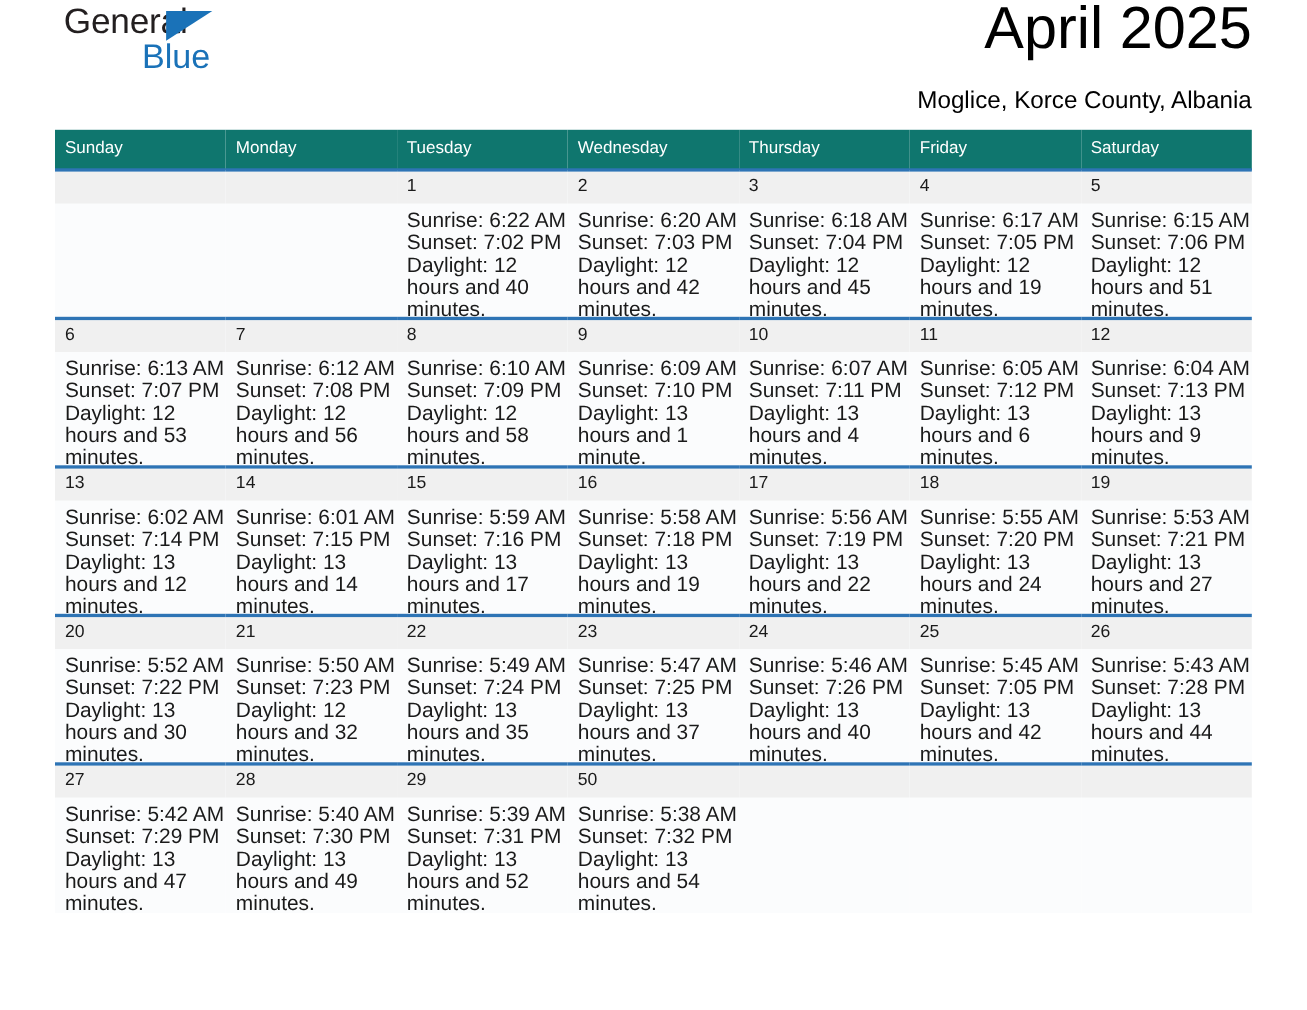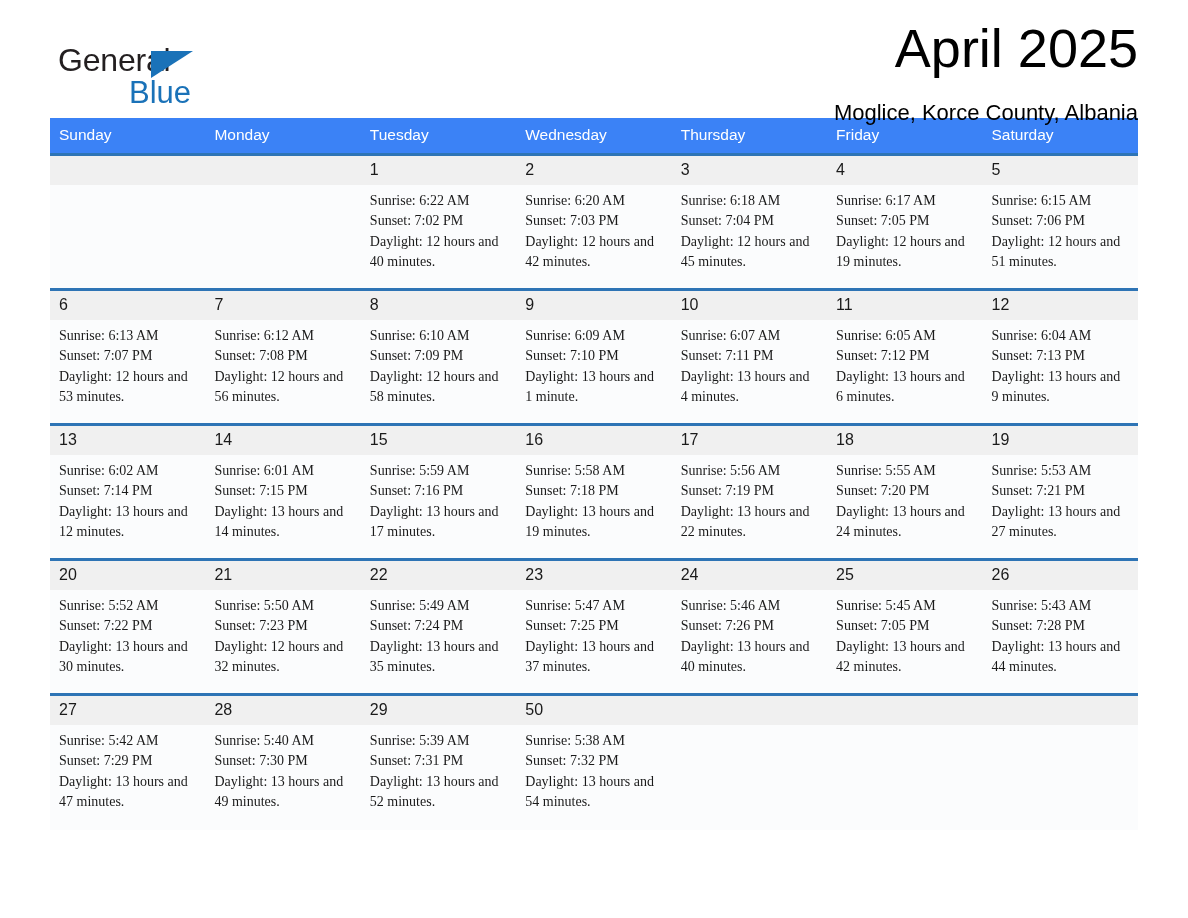--- a/index.html
+++ b/index.html
@@ -18,23 +18,22 @@
     position: relative;
     width: 1188px;
     height: 918px;
     box-sizing: border-box;
     padding: 0 50px;
   }
 
   
   .header {
     display: flex;
-    align-items: center;
+    align-items: flex-start;
     justify-content: space-between;
-    padding-top: 44px;
     height: 104px;
     box-sizing: border-box;
   }
   .logo {
     position: relative;
     width: 180px;
     height: 66px;
     flex: none;
   }
   .logo-general {
@@ -86,21 +85,21 @@
   }
 
   
   .calendar {
     width: 1088px;
     border-collapse: collapse;
     table-layout: fixed;
     margin-top: 14px;
   }
   .cal-head th {
-    background: #3b82f6;
+    background: #0f766e;
     color: #ffffff;
     font-weight: normal;
     font-size: 15.5px;
     text-align: left;
     padding: 8px 0 9px 9px;
     line-height: 18px;
     border: none;
   }
   .week-row {
     height: 135px;
@@ -125,24 +124,23 @@
     padding: 4px 0 5px 9px;
     color: #1a1a1a;
     min-height: 20px;
     box-sizing: content-box;
   }
   .daynum.empty {
     color: transparent;
   }
   .info {
     padding: 6px 10px 0 9px;
-    font-size: 14px;
+    font-size: 19px;
     line-height: 20.3px;
     color: #1a1a1a;
-    font-family: Liberation Serif, serif;
   }
   .info div { white-space: nowrap; }
   .info .wrap { white-space: normal; }
 </style>
 </head>
 <body>
 
 <div class="page">
 
   <div class="header">

